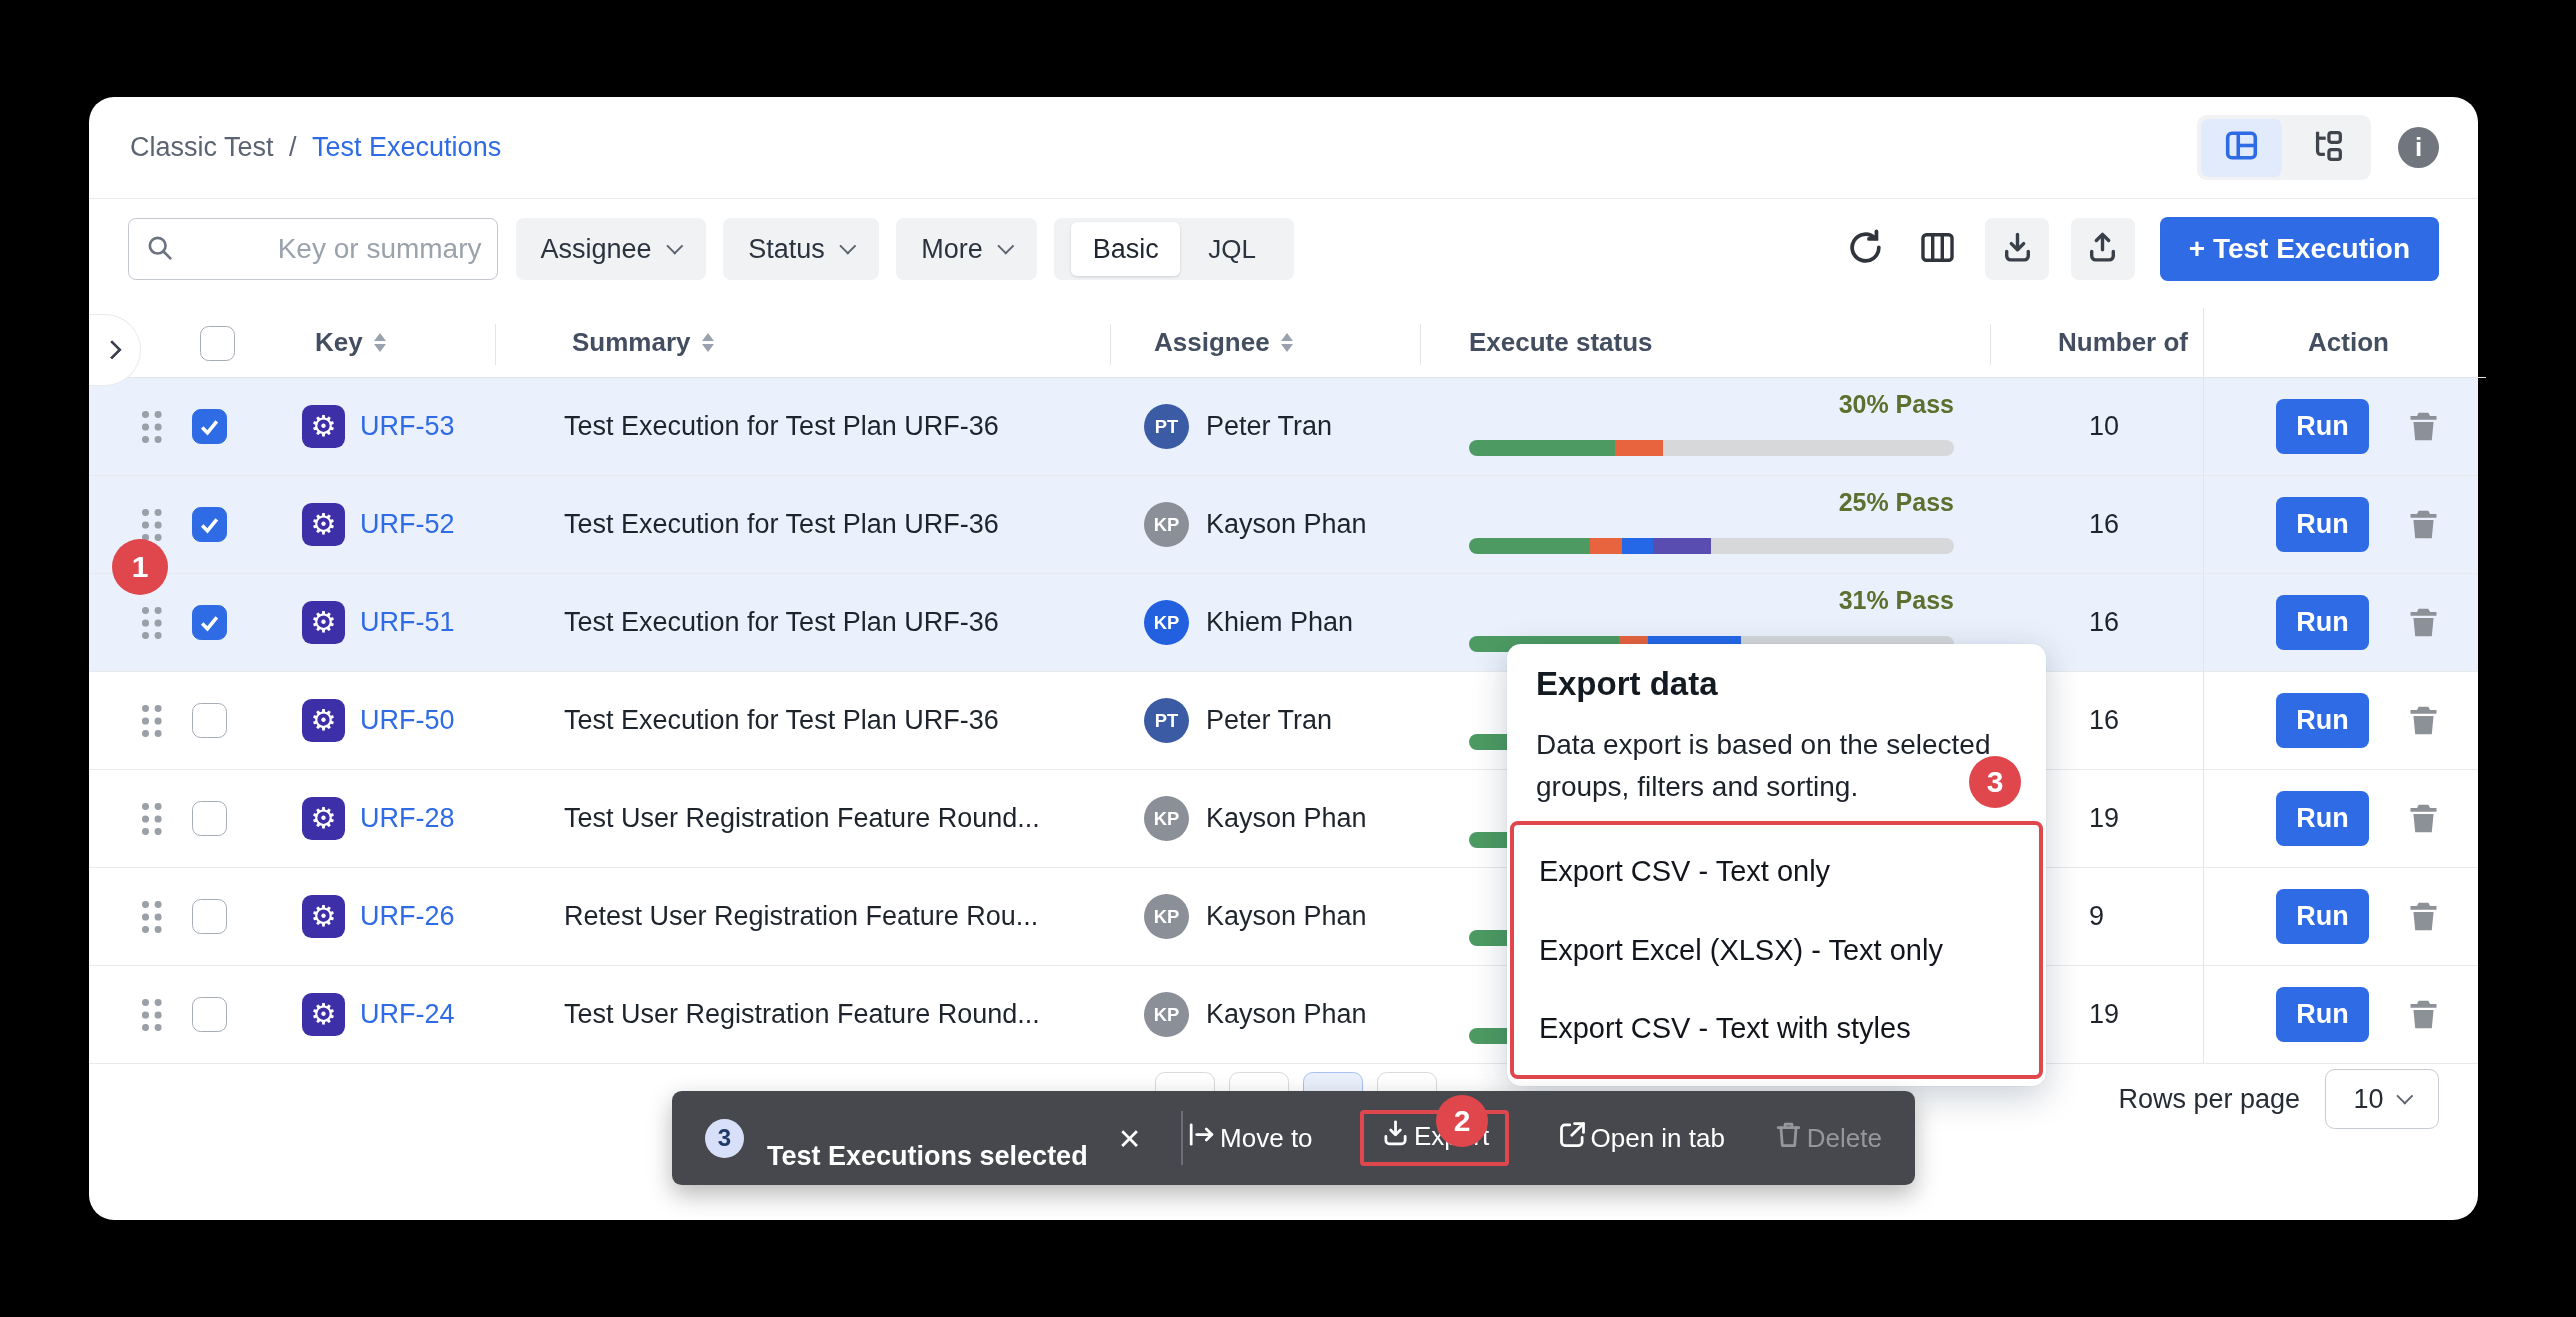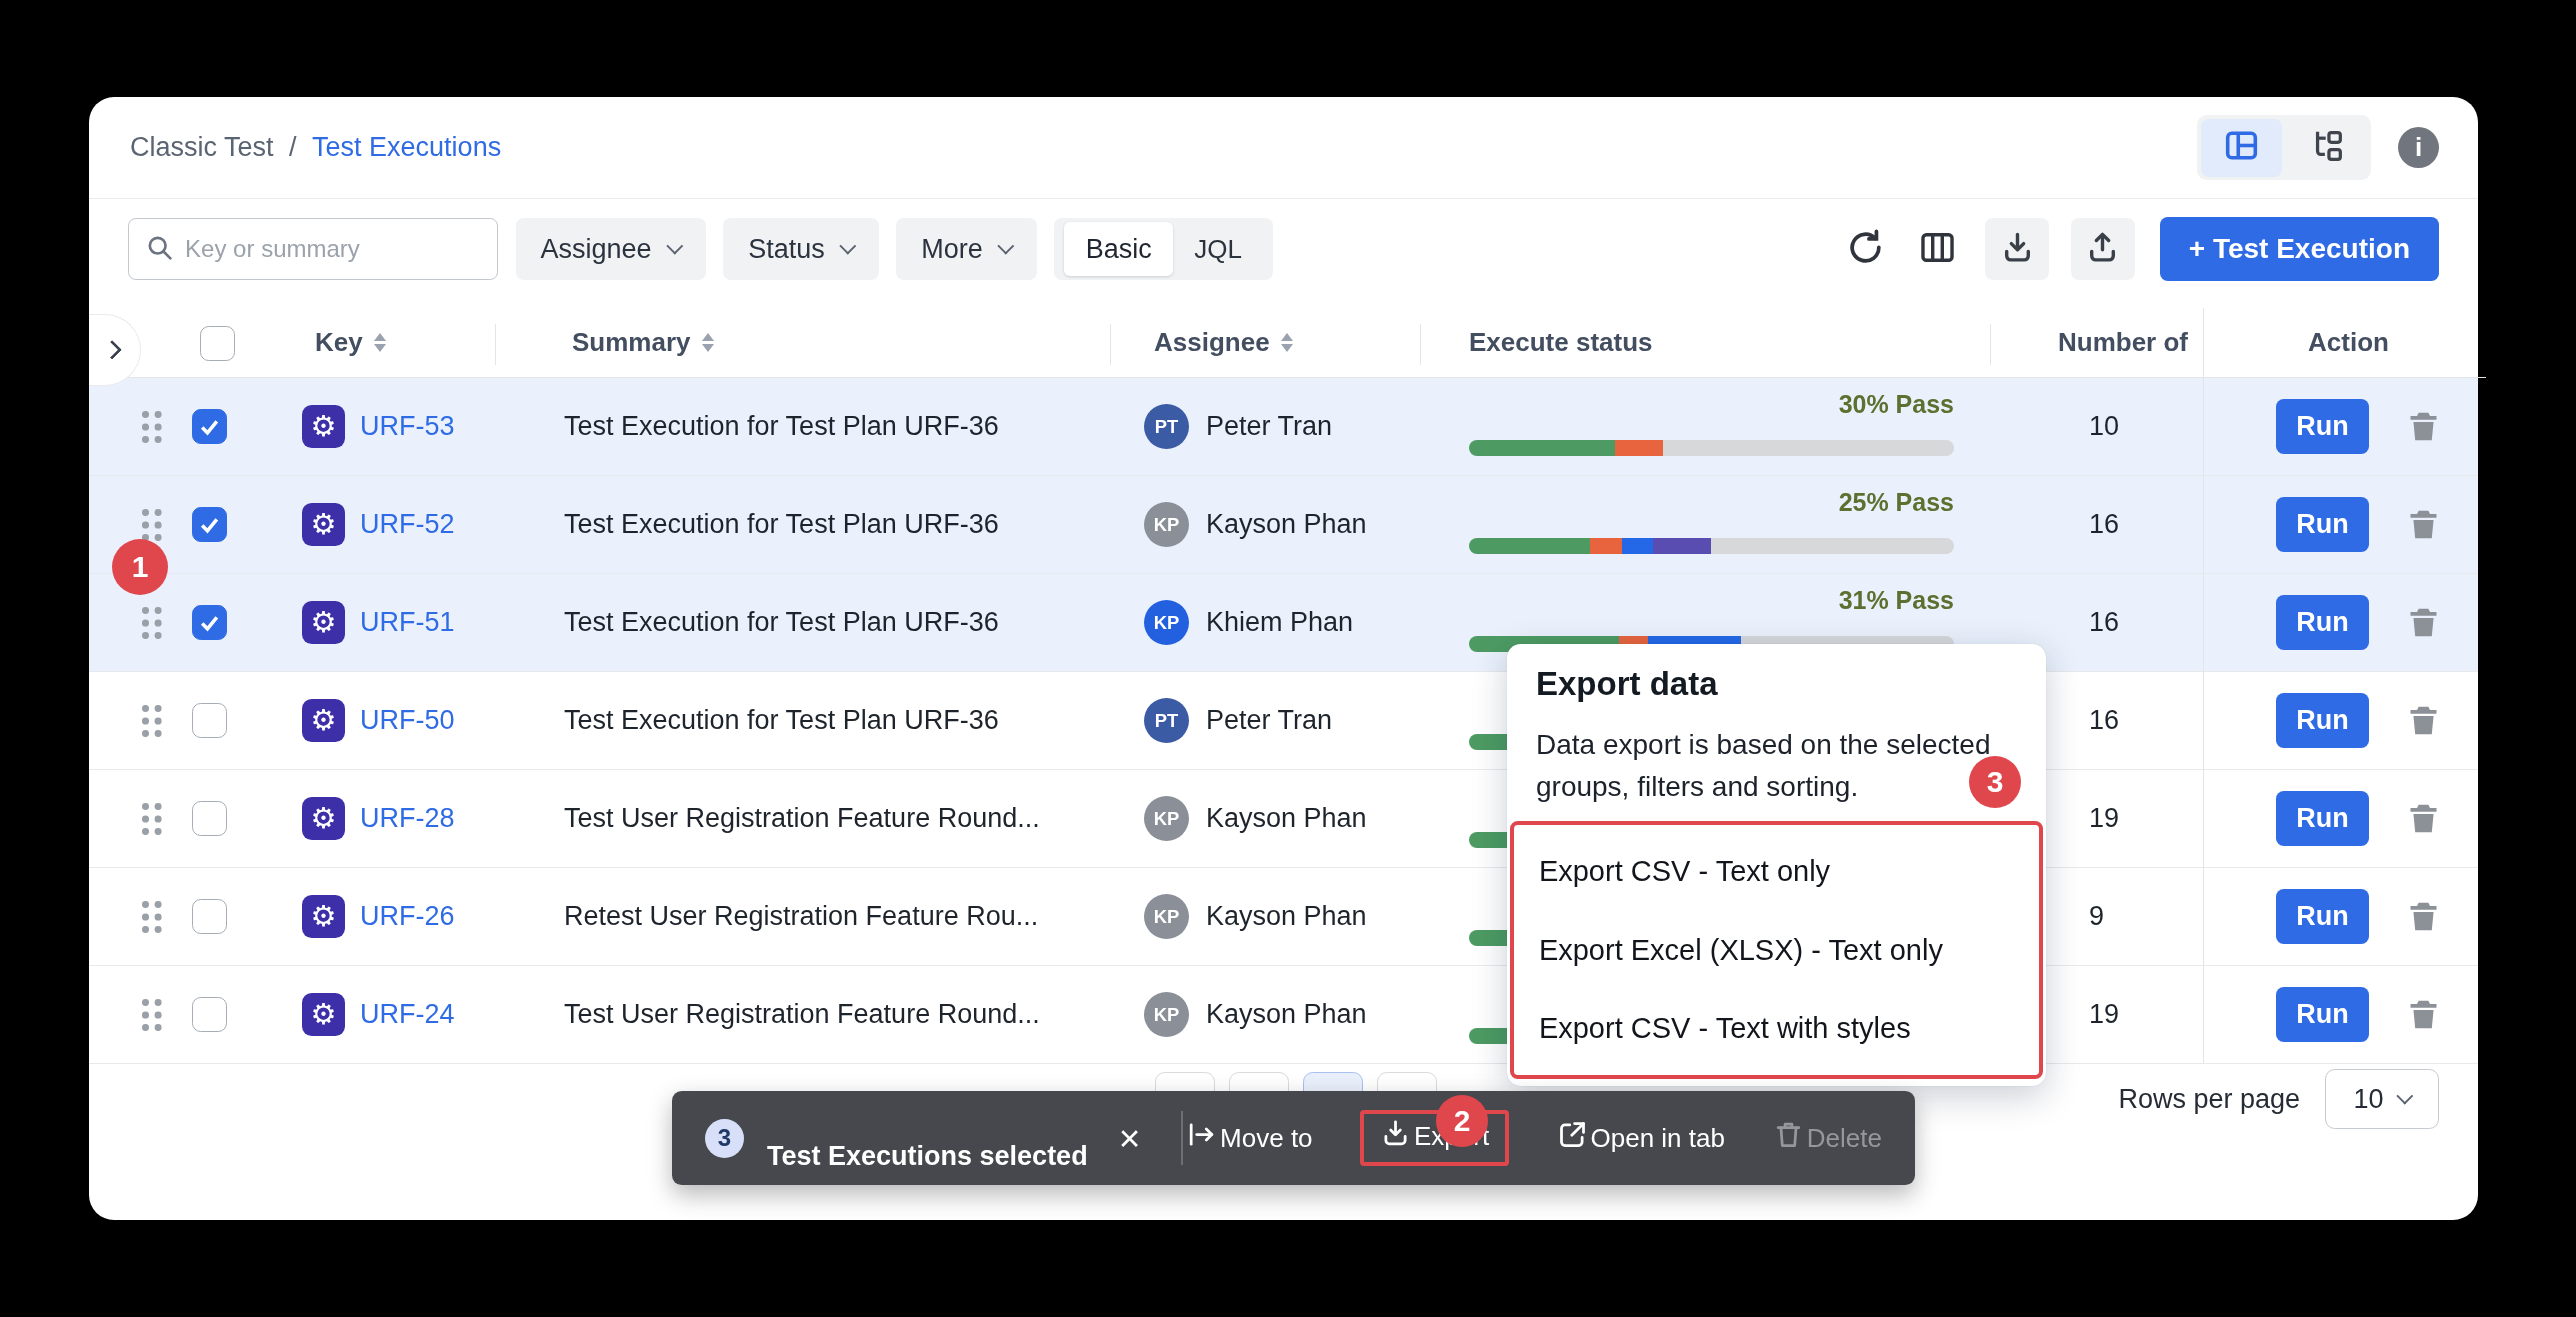--- a/index.html
+++ b/index.html
@@ -16,25 +16,25 @@
   .crumb-line{position:absolute;left:0;top:101px;width:100%;height:1px;background:#E9EAEC;}
   .viewctl{position:absolute;right:39px;top:15.5px;height:70px;display:flex;align-items:center;gap:27px;}
   .seg{background:#F1F2F4;border-radius:9.7px;display:flex;padding:3.9px;gap:3.9px;}
   .sg{width:81px;height:58px;border-radius:7.8px;display:flex;align-items:center;justify-content:center;cursor:pointer;}
   .sg.active{background:#E2EBFB;}
   .infoc{width:41px;height:41px;border-radius:50%;background:#71767E;color:#fff;font-weight:700;font-size:26px;display:flex;align-items:center;justify-content:center;}
 
   
   .toolbar{position:absolute;left:39px;right:39px;top:118px;height:68px;display:flex;align-items:center;}
   .srch{width:370px;height:62px;border:1.9px solid #C3C7CE;border-radius:7.8px;display:flex;align-items:center;padding:0 15.5px;gap:11.6px;background:#fff;}
-  .srch input{border:none;outline:none;font-size:24px;color:#14532d;width:100%;}
+  .srch input{border:none;outline:none;font-size:28px;color:#14532d;width:100%;text-align:right;}
   .srch input::placeholder{color:#9AA2AC;}
   .fbtn{height:62px;background:#F1F2F4;border:none;border-radius:7.8px;padding:0 25px;font-size:27px;color:#2B333E;display:flex;align-items:center;gap:17.5px;margin-left:17.5px;cursor:pointer;}
   .chev{width:11.6px;height:11.6px;border-right:2.9px solid #5A6370;border-bottom:2.9px solid #5A6370;transform:rotate(45deg);margin-top:-5.8px;}
-  .mode{height:62px;background:#F1F2F4;border-radius:7.8px;display:flex;align-items:center;padding:10px;margin-left:17.5px;}
+  .mode{height:62px;background:#F1F2F4;border-radius:7.8px;display:flex;align-items:center;padding:17px;margin-left:17.5px;gap:7px;}
   .mode-basic{background:#fff;border-radius:5.8px;height:54px;padding:0 21.3px;display:flex;align-items:center;font-size:27px;color:#1F2630;box-shadow:0 1px 2.9px rgba(0,0,0,.15);cursor:pointer;}
   .mode-jql{padding:0 21.3px;font-size:26px;color:#2B333E;cursor:pointer;}
   .tspacer{flex:1;}
   .icon-plain{width:54px;height:62px;display:flex;align-items:center;justify-content:center;cursor:pointer;}
   .icbtn{width:64px;height:62px;background:#F1F2F4;border:none;border-radius:7.8px;display:flex;align-items:center;justify-content:center;margin-left:21.3px;cursor:pointer;}
   .addbtn{height:64px;background:var(--blue);color:#fff;border:none;border-radius:7.8px;font-size:28px;font-weight:700;padding:0 29px;margin-left:25px;cursor:pointer;}
 
   
   .thead{position:absolute;left:8px;top:211px;width:100%;height:70px;border-bottom:1.9px solid #E2E4E7;font-size:26px;font-weight:700;color:#434E60;}
   .th{position:absolute;top:0;height:100%;display:flex;align-items:center;gap:11.6px;}

